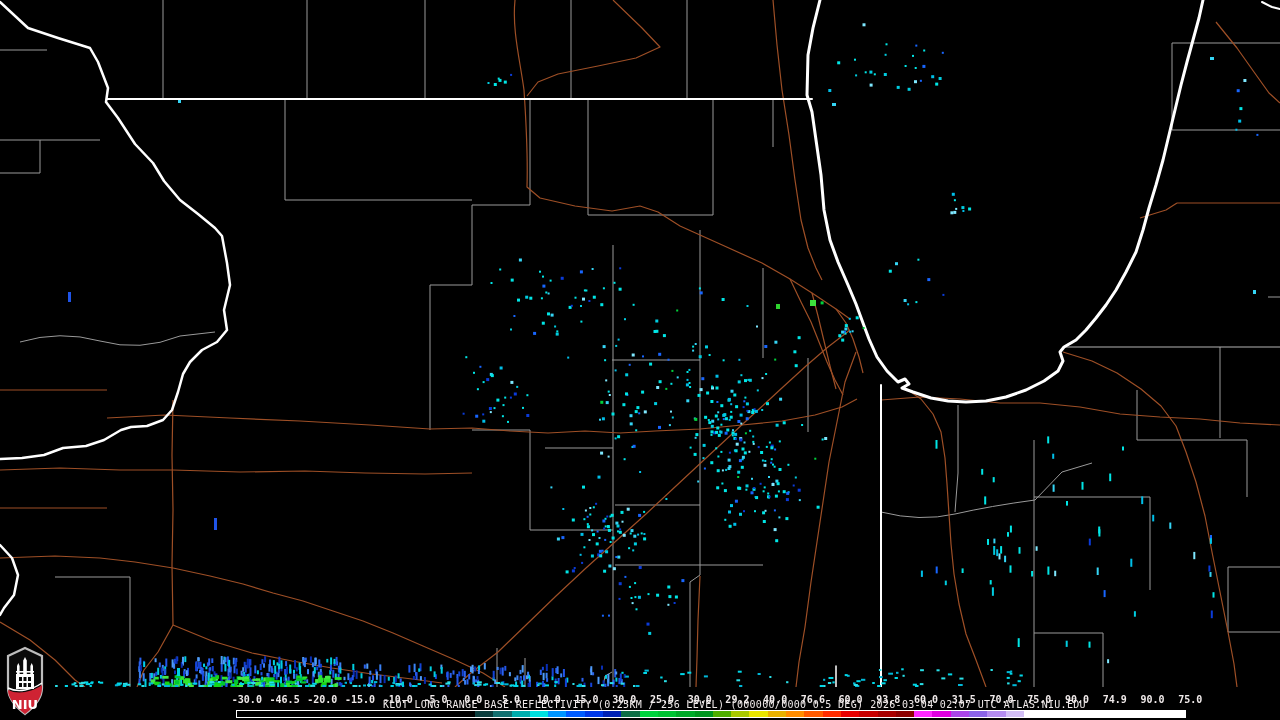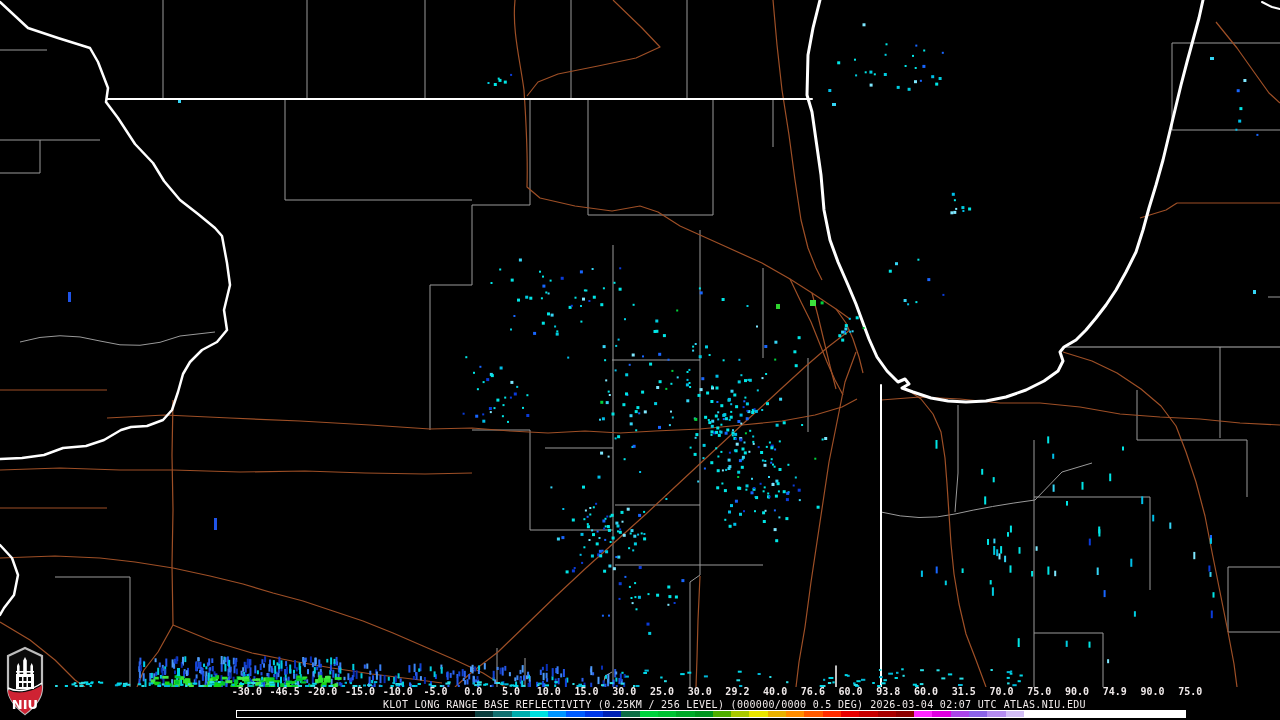--- a/index.html
+++ b/index.html
@@ -4,21 +4,21 @@
 <style>
   html,body{margin:0;padding:0;background:#000;}
   #screen{position:relative;width:1280px;height:720px;background:#000;overflow:hidden;
           font-family:"DejaVu Sans Mono","Liberation Mono",monospace;}
   #map{position:absolute;left:0;top:0;width:1280px;height:687px;display:block;}
   
   #statusbar{position:absolute;left:0;top:687px;width:1280px;height:33px;background:#000;}
   #title-row{position:absolute;left:345px;top:1px;height:11px;white-space:pre;
              font-size:10px;line-height:11px;letter-spacing:.3px;color:#f0eaea;}
   #title-row .seg{margin-right:7px;}
-  #tick-row{position:absolute;left:228px;top:0;width:981px;height:10px;display:flex;}
+  #tick-row{position:absolute;left:228px;top:8px;width:981px;height:10px;display:flex;}
   #tick-row span{flex:1;text-align:center;font-size:10px;line-height:10px;font-weight:bold;
                  color:#f0eaea;letter-spacing:0;}
   #cbar{position:absolute;left:236px;top:23px;width:948px;height:6px;border:1px solid #fff;}
   
   #logo{position:absolute;left:4px;top:646px;width:42px;height:70px;}
 </style>
 </head>
 <body>
 
 <div id="screen">

